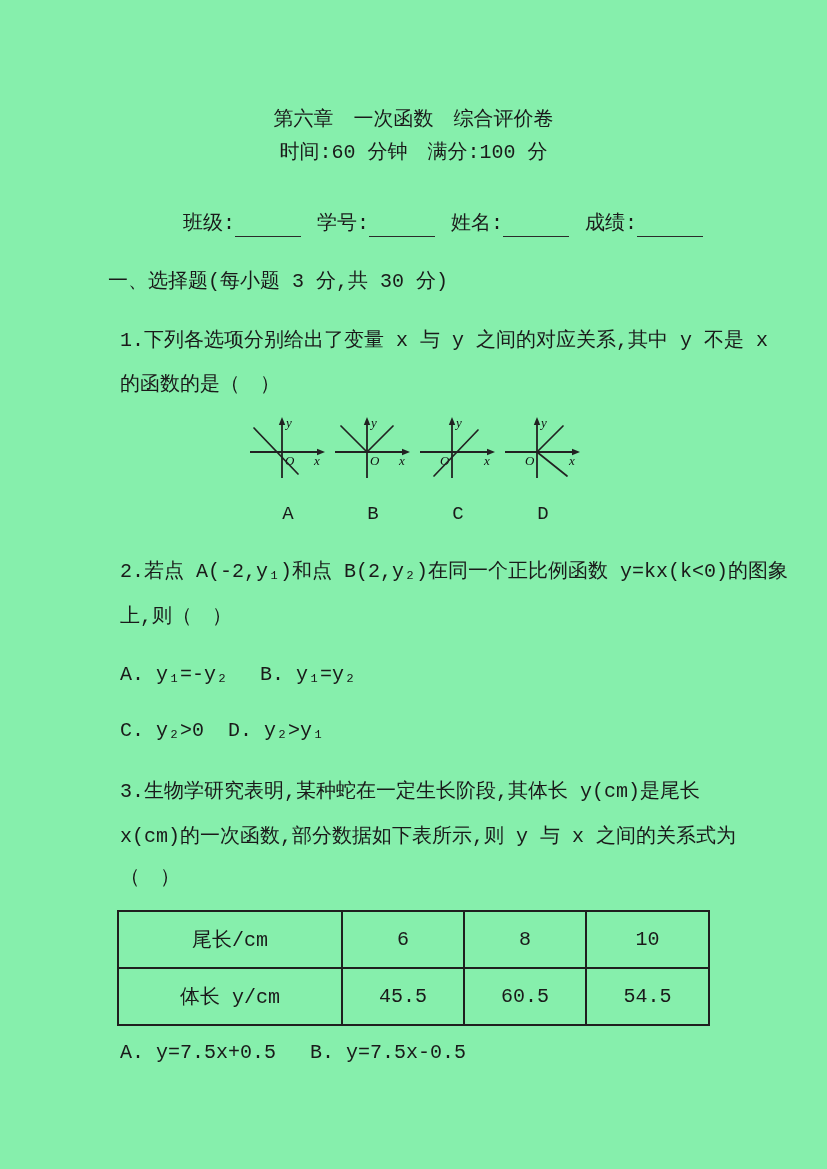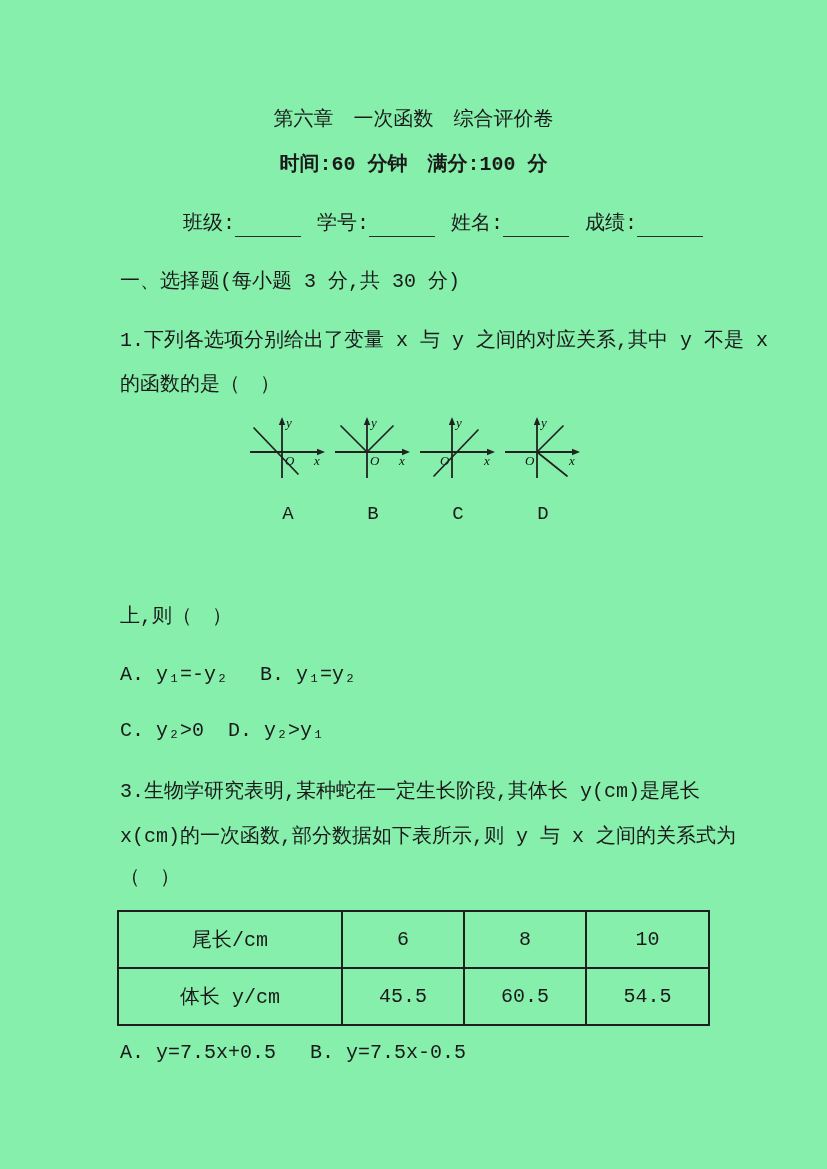--- a/index.html
+++ b/index.html
@@ -33,42 +33,42 @@
   }
   table.dt td { border:2px solid #1f1f1f; text-align:center; vertical-align:middle; padding:0;margin-left:36px; }
   col.c0 { width:224px; } col.c1 { width:122px; } col.c2 { width:122px; } col.c3 { width:123px; }
 </style>
 </head>
 <body>
 
 <div class="page">
 
   <div class="line centered" style="top:108px;">第六章　一次函数　综合评价卷</div>
-  <div class="line centered" style="top:153px;font-weight:bold;">时间:60 分钟　满分:100 分</div>
+  <div class="line centered" style="top:141px;">时间:60 分钟　满分:100 分</div>
 
   <div class="fields">
     <span class="field">
       <span class="flabel">班级:</span>
         <span class="blank"></span>
     </span>
     <span class="field">
       <span class="flabel">学号:</span>
         <span class="blank"></span>
     </span>
     <span class="field">
       <span class="flabel">姓名:</span>
         <span class="blank"></span>
     </span>
     <span class="field">
       <span class="flabel">成绩:</span>
         <span class="blank"></span>
     </span>
   </div>
 
-  <div class="line" style="left:120px; top:270px;">一、选择题(每小题 3 分,共 30 分)</div>
+  <div class="line" style="left:108px; top:270px;">一、选择题(每小题 3 分,共 30 分)</div>
 
   <div class="line" style="left:120px; top:329px;">1.下列各选项分别给出了变量 x 与 y 之间的对应关系,其中 y 不是 x</div>
   <div class="line" style="left:120px; top:373px;">的函数的是（　）</div>
 
   <div class="graphs">
 
     <svg viewBox="0 0 80 70">
       <line class="ax" x1="2" y1="38" x2="71" y2="38"></line>
       <polygon class="ah" points="77,38 69,34.8 69,41.2"></polygon>
       <line class="ax" x1="34" y1="64" x2="34" y2="9"></line>
@@ -115,20 +115,21 @@
     </svg>
   </div>
 
   <div class="graph-labels">
     <span>A</span>
     <span>B</span>
     <span>C</span>
     <span>D</span>
   </div>
 
+  <div class="line" style="left:120px; top:560px;">2.若点 A(-2,y₁)和点 B(2,y₂)在同一个正比例函数 y=kx(k&lt;0)的图象</div>
   <div class="line" style="left:120px; top:605px;">上,则（　）</div>
   <div class="opts" style="left:120px; top:663px; gap:32px;">
     <span>A. y₁=-y₂</span>
     <span>B. y₁=y₂</span>
   </div>
   <div class="opts" style="left:120px; top:719px; gap:24px;">
     <span>C. y₂&gt;0</span>
     <span>D. y₂&gt;y₁</span>
   </div>
 

